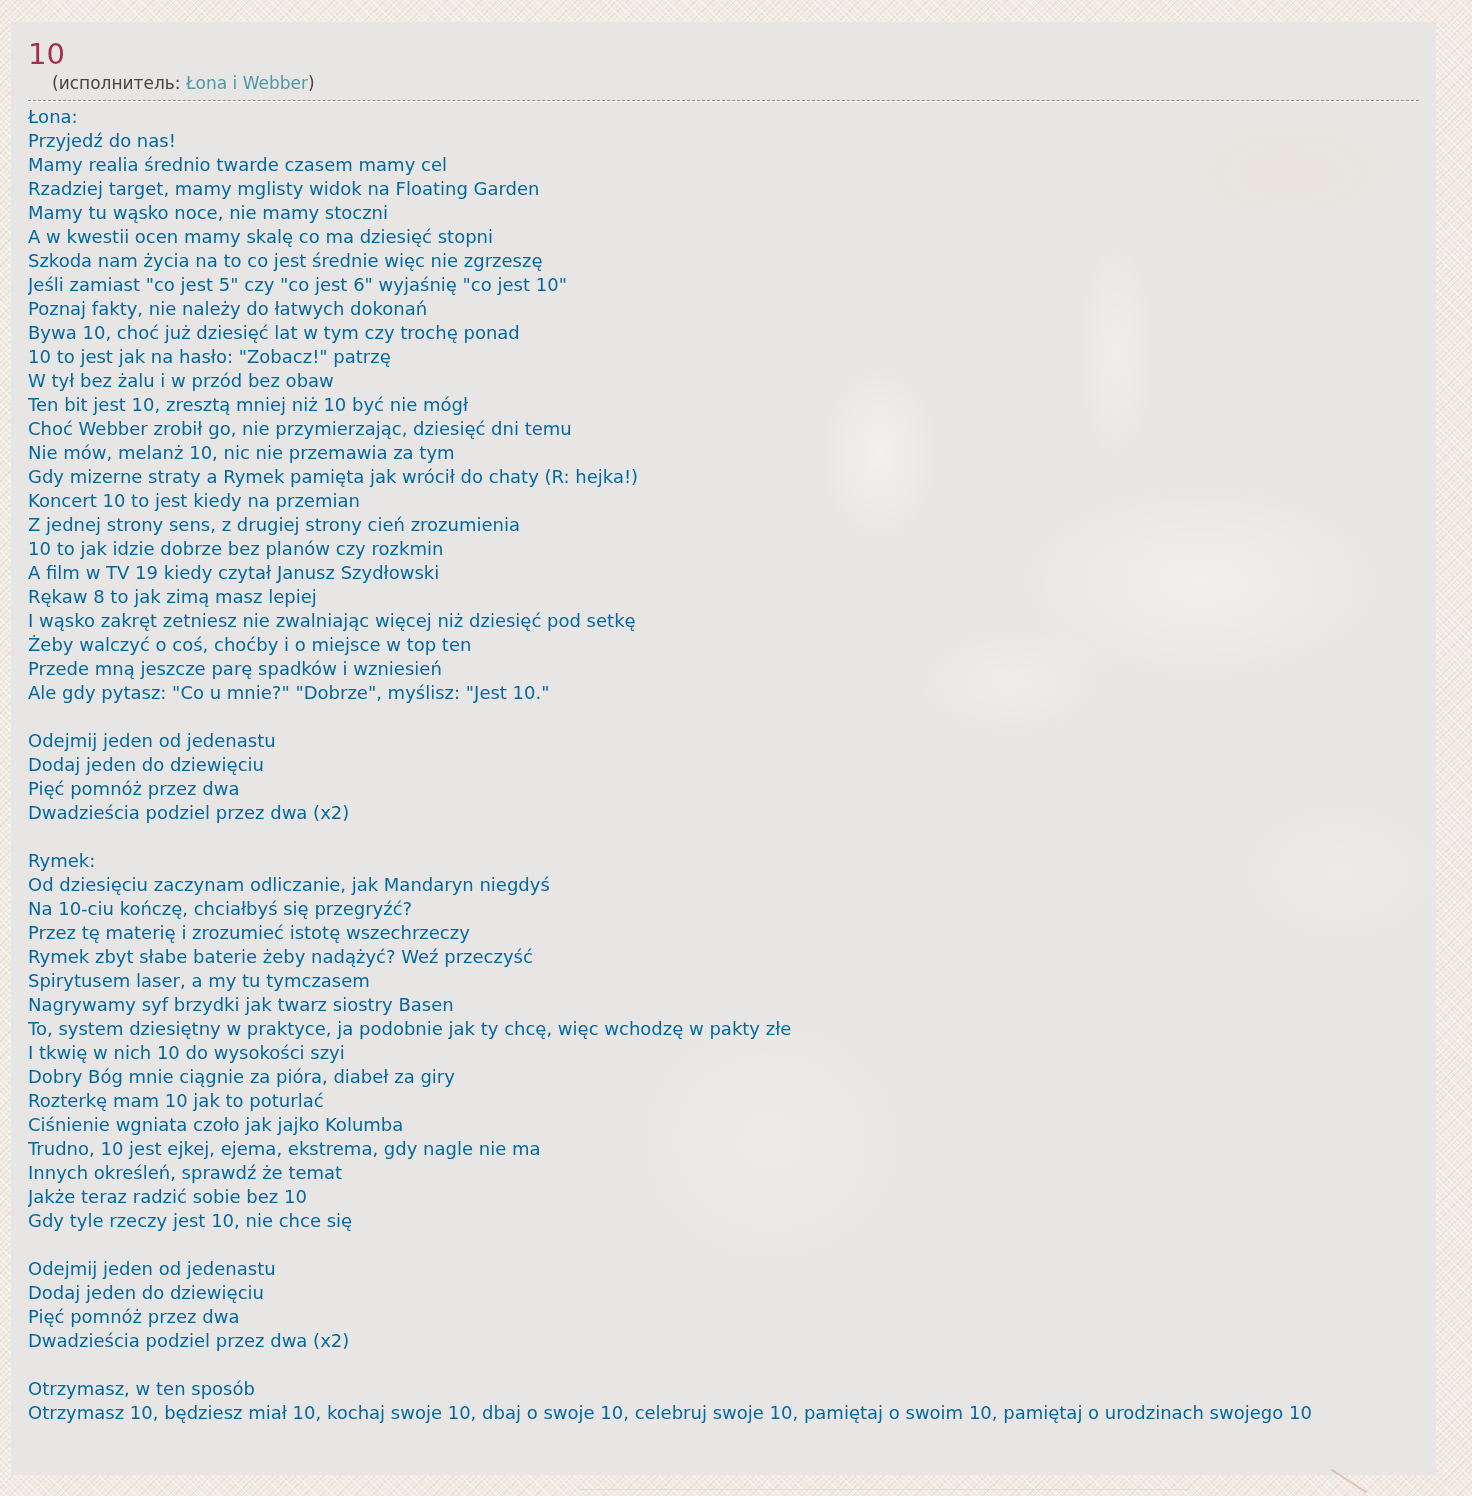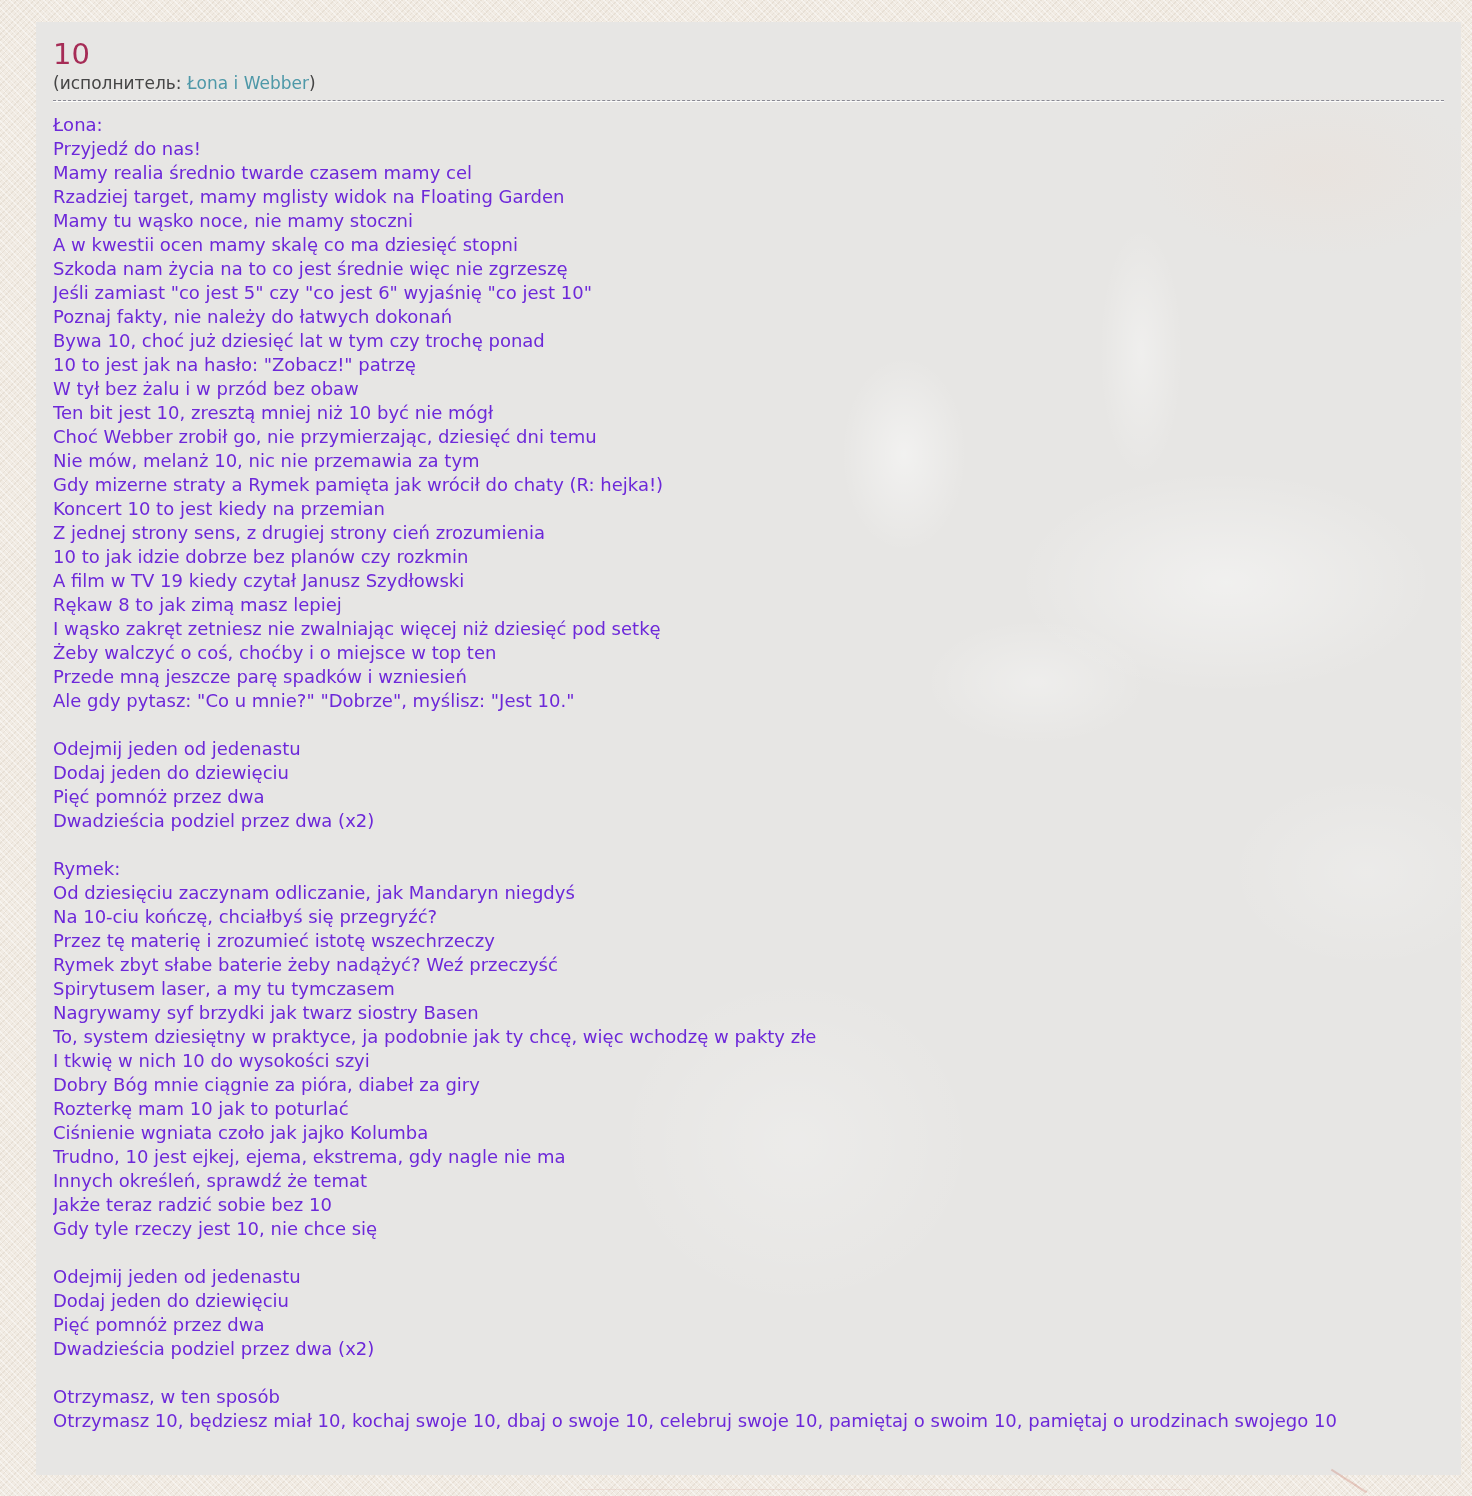--- a/index.html
+++ b/index.html
@@ -14,21 +14,21 @@
     position: relative;
     width: 1472px;
     height: 1496px;
     background-color: #f1ebe3;
     background-image:
       repeating-linear-gradient(45deg, rgba(255,255,255,0.45) 0 1px, rgba(0,0,0,0) 1px 4px),
       repeating-linear-gradient(135deg, rgba(196,182,162,0.22) 0 1px, rgba(0,0,0,0) 1px 4px);
   }
   .panel {
     position: absolute;
-    left: 36px;
+    left: 11px;
     top: 22px;
     width: 1425px;
     height: 1453px;
     background: #e7e6e4;
     box-sizing: border-box;
     padding: 16px 17px 0 17px;
     overflow: hidden;
   }
   .ghost {
     position: absolute;
@@ -54,31 +54,32 @@
     font-size: 29px;
     line-height: 32px;
     font-weight: 400;
     color: #a62c56;
   }
   .artist-line {
     margin-top: 3px;
     font-size: 17px;
     line-height: 20px;
     color: #454545;
+    margin-left: 24px;
   }
   .artist-line a {
     color: #4e98a8;
     text-decoration: none;
     cursor: pointer;
   }
   .lyrics {
     position: relative;
-    margin-top: 12px;
+    margin-top: 4px;
     font-size: 18px;
-    color: #6d28d9;
+    color: #0369a1;
     overflow: hidden;
   }
   .lyrics .line {
     height: 24px;
     line-height: 24px;
     white-space: nowrap;
   }
   .scratch {
     position: absolute;
     pointer-events: none;

